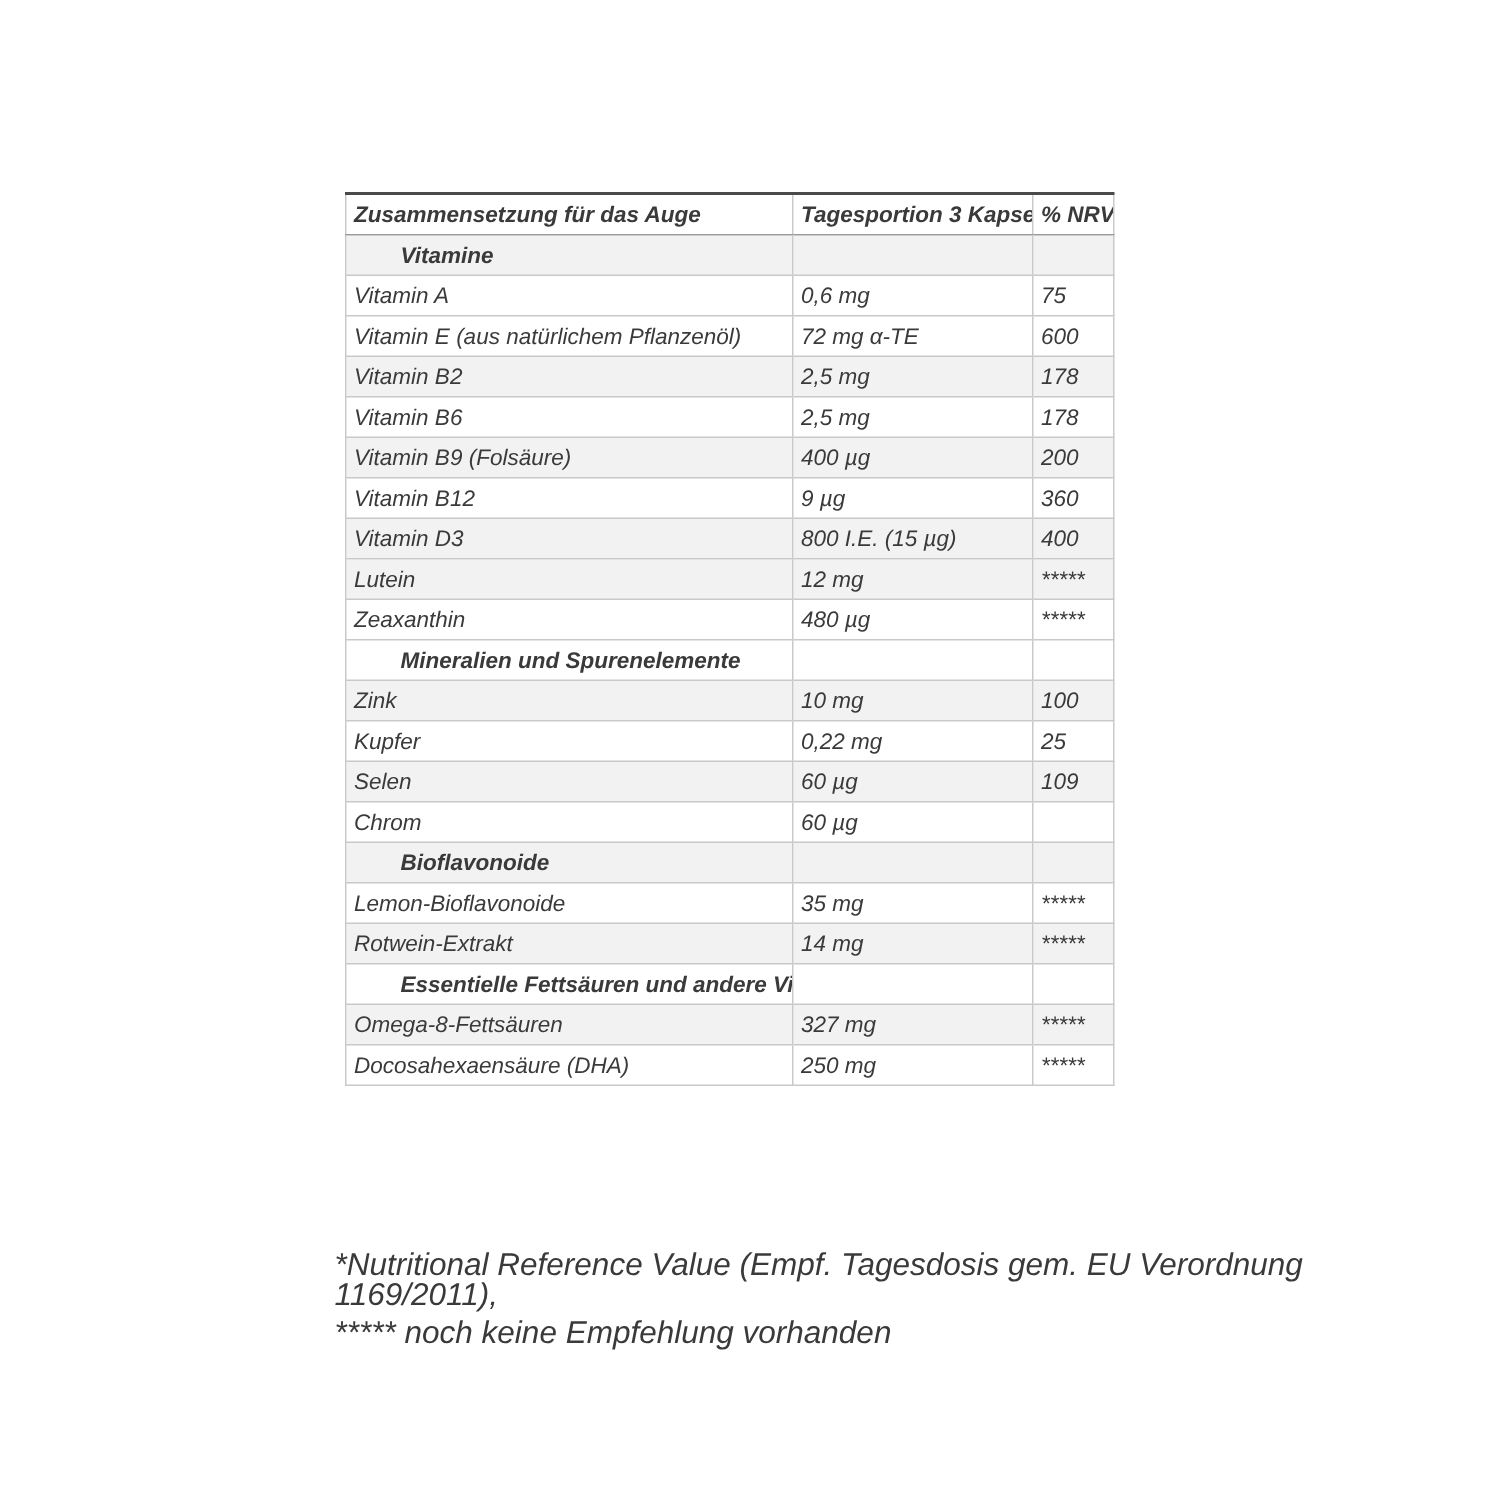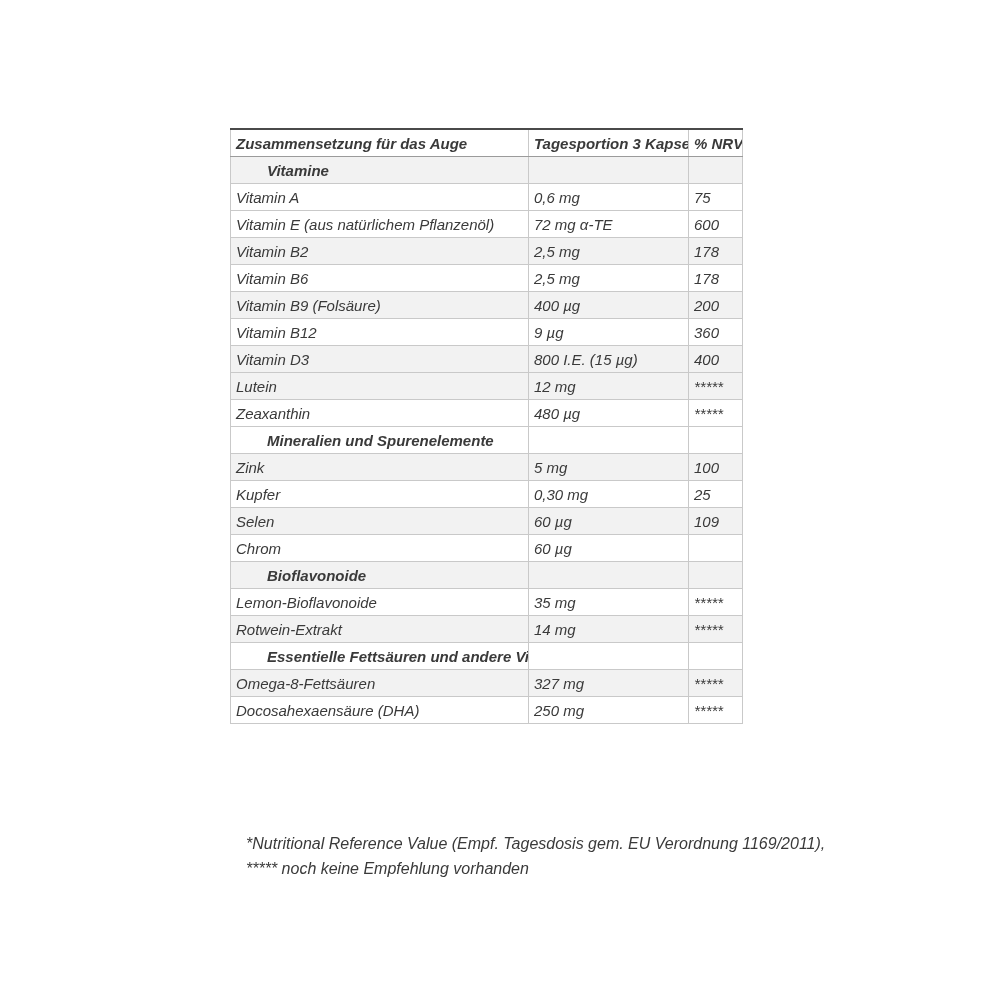--- a/index.html
+++ b/index.html
@@ -62,23 +62,23 @@
     background:var(--bg);
     border-bottom:1px solid var(--border-mid);
   }
   tr.shaded td{background:var(--shaded);}
   tr.plain td{background:var(--bg);}
   td.label{text-align:left;}
   tr.section td.label{font-weight:bold;padding-left:36px;}
   td.amount,td.nrv{padding-right:4px;}
   .footnotes{
     position:absolute;
-    left:246px;
+    left:223px;
     top:834px;
-    font-size:16px;
+    font-size:21px;
     line-height:20px;
     color:var(--text);
   }
   .footnotes p{margin:0 0 5px 0;}
 </style>
 </head>
 <body>
 
 <div class="stage">
 
@@ -146,26 +146,26 @@
           <td class="amount">480 µg</td>
           <td class="nrv">*****</td>
         </tr>
         <tr class="section plain">
           <td class="label">Mineralien und Spurenelemente</td>
           <td class="amount"></td>
           <td class="nrv"></td>
         </tr>
         <tr class="shaded">
           <td class="label">Zink</td>
-          <td class="amount">5 mg</td>
+          <td class="amount">10 mg</td>
           <td class="nrv">100</td>
         </tr>
         <tr class="plain">
           <td class="label">Kupfer</td>
-          <td class="amount">0,30 mg</td>
+          <td class="amount">0,22 mg</td>
           <td class="nrv">25</td>
         </tr>
         <tr class="shaded">
           <td class="label">Selen</td>
           <td class="amount">60 µg</td>
           <td class="nrv">109</td>
         </tr>
         <tr class="plain">
           <td class="label">Chrom</td>
           <td class="amount">60 µg</td>

